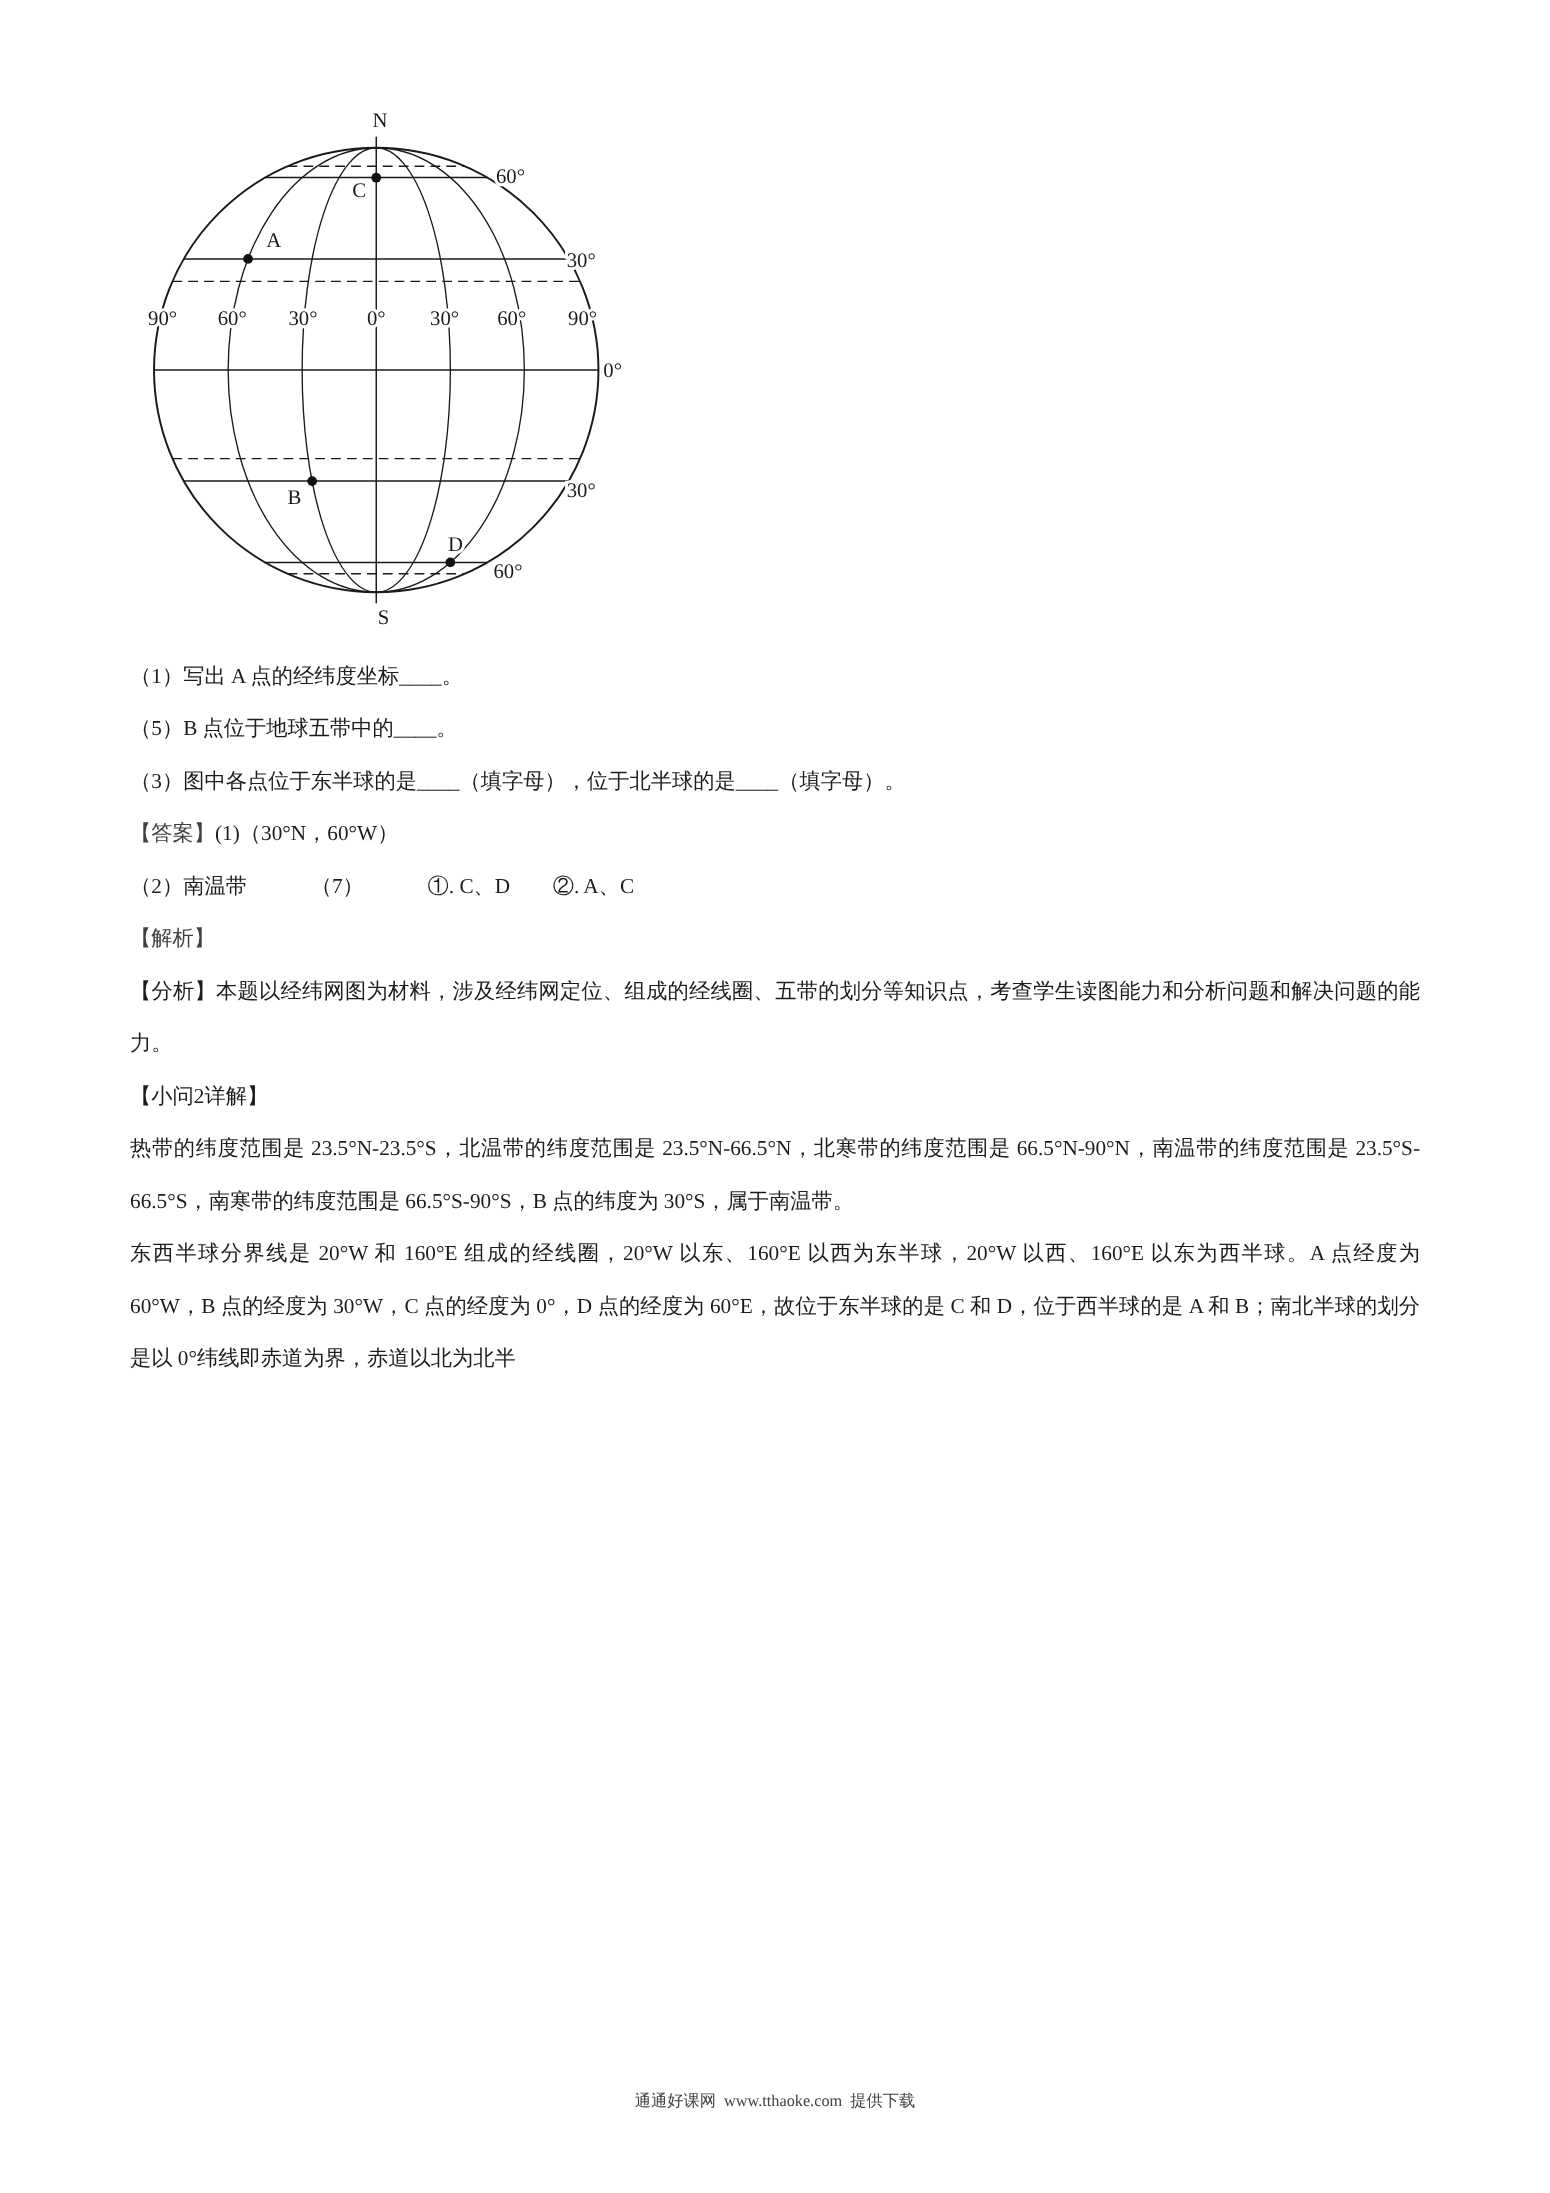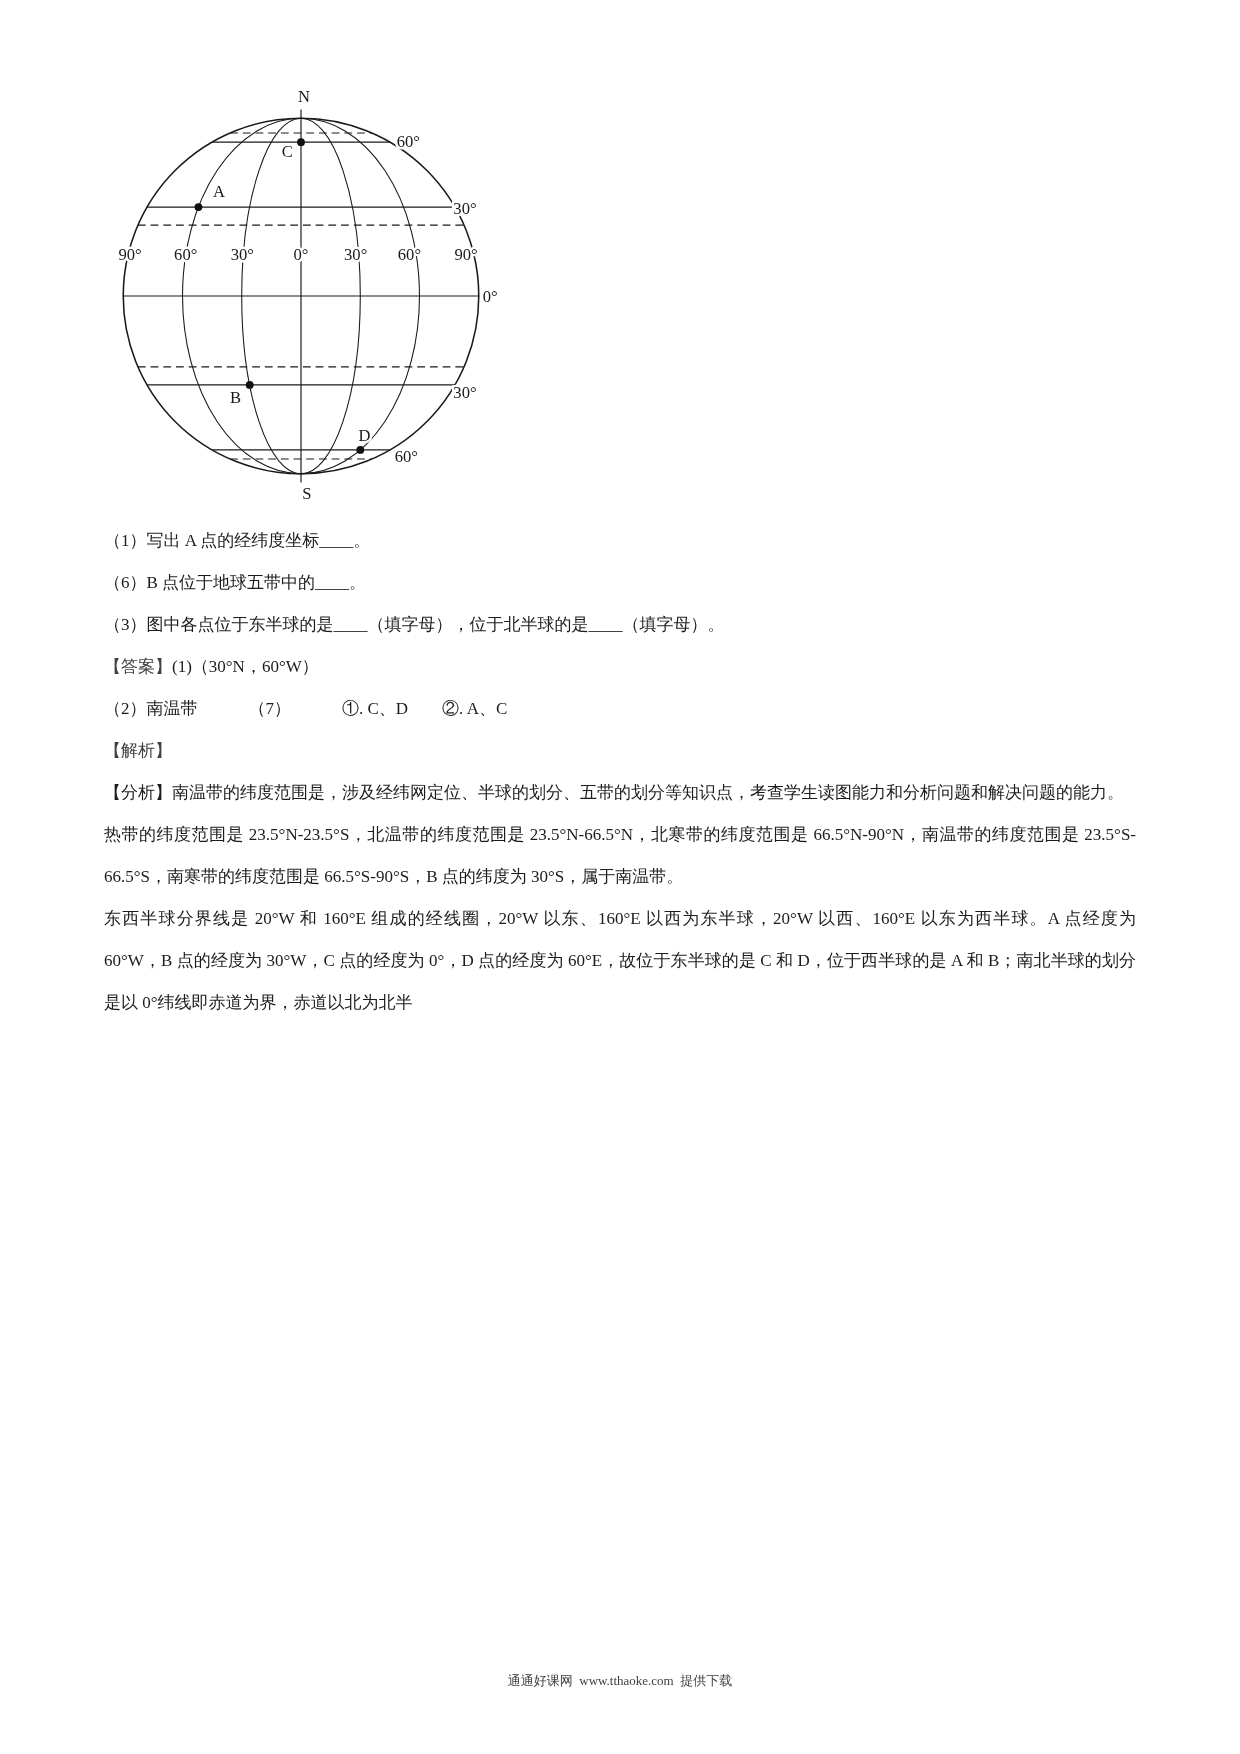--- a/index.html
+++ b/index.html
@@ -100,31 +100,32 @@
         <circle cx="125" cy="124" r="4"></circle>
         <circle cx="177.5" cy="306" r="4"></circle>
         <circle cx="230" cy="57.5" r="4"></circle>
         <circle cx="290.7" cy="372.6" r="4"></circle>
       </g>
     </svg>
   </div>
 
   <div class="content">
     <p class="para">（1）写出 A 点的经纬度坐标____。</p>
-    <p class="para">（6）B 点位于地球五带中的____。</p>
+    <p class="para">（5）B 点位于地球五带中的____。</p>
     <p class="para">（3）图中各点位于东半球的是____（填字母），位于北半球的是____（填字母）。</p>
 
     <p class="para"><span class="blue">【答案】</span><span>(1)（30°N，60°W）</span></p>
     <p class="para">（2）南温带　　　（7）　　　①. C、D　　②. A、C</p>
 
     <p class="para"><span class="blue">【解析】</span></p>
 
-    <p class="para">【分析】南温带的纬度范围是，涉及经纬网定位、半球的划分、五带的划分等知识点，考查学生读图能力和分析问题和解决问题的能力。</p>
+    <p class="para">【分析】本题以经纬网图为材料，涉及经纬网定位、组成的经线圈、五带的划分等知识点，考查学生读图能力和分析问题和解决问题的能力。</p>
 
 
+    <p class="para">【小问2详解】</p>
     <p class="para">热带的纬度范围是 23.5°N-23.5°S，北温带的纬度范围是 23.5°N-66.5°N，北寒带的纬度范围是 66.5°N-90°N，南温带的纬度范围是 23.5°S-66.5°S，南寒带的纬度范围是 66.5°S-90°S，B 点的纬度为 30°S，属于南温带。</p>
 
     <p class="para">东西半球分界线是 20°W 和 160°E 组成的经线圈，20°W 以东、160°E 以西为东半球，20°W 以西、160°E 以东为西半球。A 点经度为 60°W，B 点的经度为 30°W，C 点的经度为 0°，D 点的经度为 60°E，故位于东半球的是 C 和 D，位于西半球的是 A 和 B；南北半球的划分是以 0°纬线即赤道为界，赤道以北为北半</p>
   </div>
 
   <div class="footer">通通好课网  www.tthaoke.com  提供下载</div>
 
 </div>
 
 </body></html>

